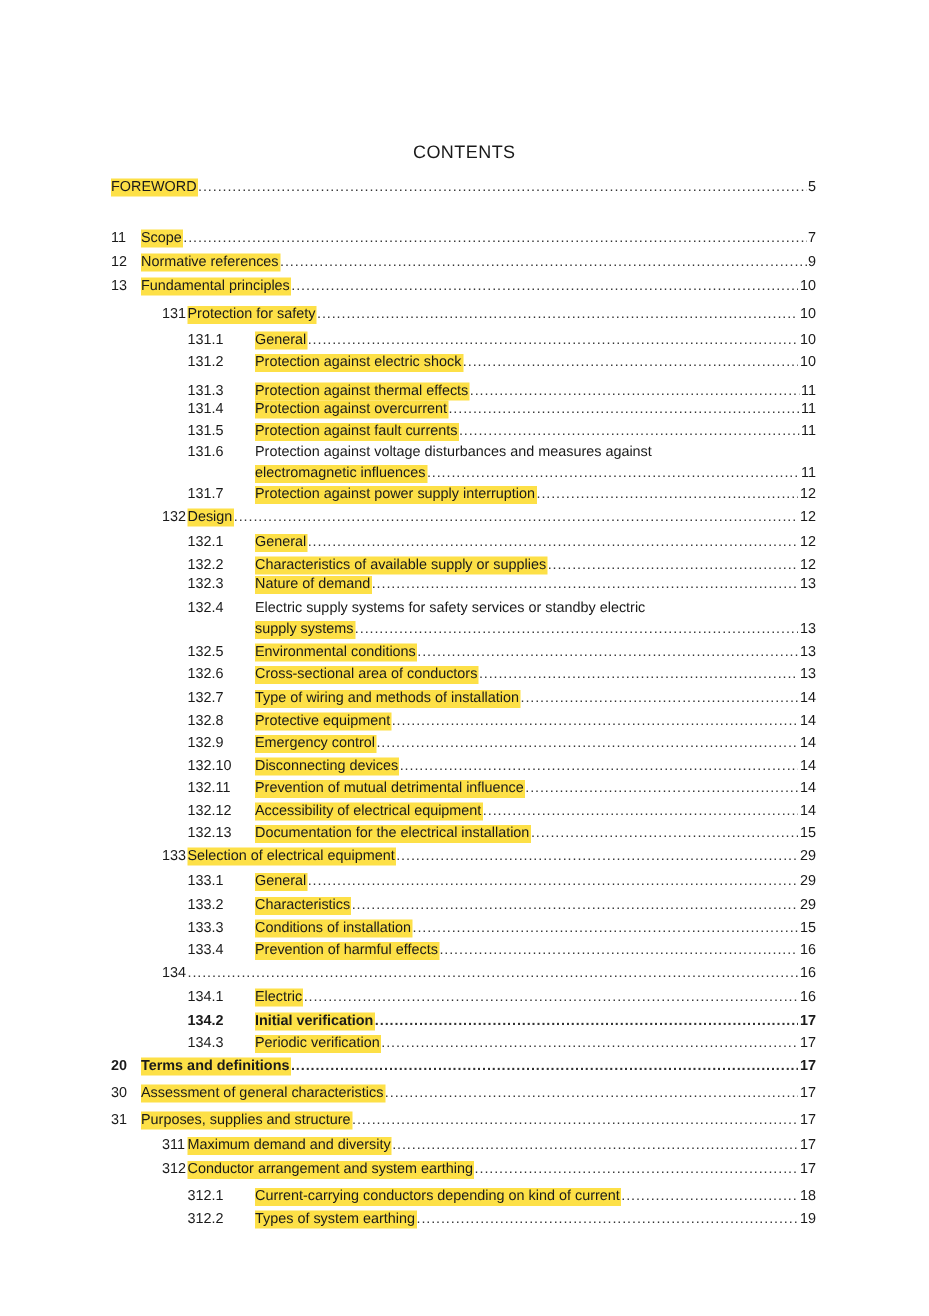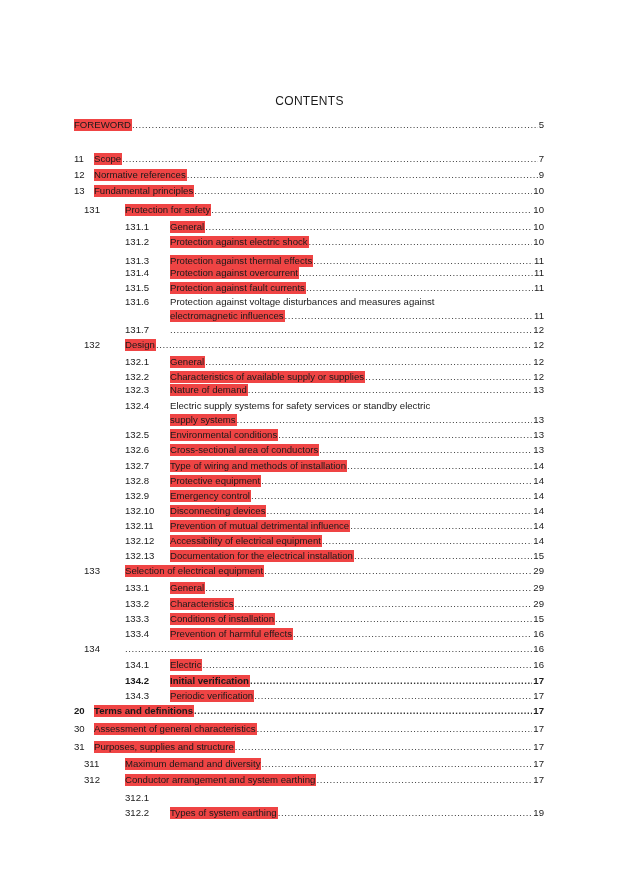--- a/index.html
+++ b/index.html
@@ -3,27 +3,27 @@
 <meta charset="utf-8">
 <style>
   html, body { margin:0; padding:0; background:#ffffff; }
   body { width:619px; height:877px; position:relative; overflow:hidden;
          font-family:"Liberation Sans", sans-serif; color:#1a1a1a; }
   .title { position:absolute; top:94px; left:0; width:619px; text-align:center;
            font-size:12px; letter-spacing:0.3px; }
   .row { position:absolute; left:74px; width:470px; font-size:9.6px; line-height:12px; height:12px; }
   .row .num { position:absolute; top:0; }
   .row .txt { position:absolute; top:0; right:0; display:flex; }
-  .row .label { white-space:nowrap; flex:0 0 auto; background:#ef4444; padding-right:1px; }
+  .row .label { white-space:nowrap; flex:0 0 auto; background:#fde047; padding-right:1px; }
   .row .dots { flex:1 1 auto; overflow:hidden; white-space:nowrap; letter-spacing:0.6px; color:#333; }
   .row .dots::before { content:"..................................................................................................................................................................................................................................................."; }
   .row .page { flex:0 0 auto; white-space:nowrap; padding-left:1px; }
   .l0 .num { left:0; } .l0 .txt { left:0; }
   .l1 .num { left:0; } .l1 .txt { left:20px; }
-  .l2 .num { left:10px;text-align:right; } .l2 .txt { left:51px; }
+  .l2 .num { left:34px;text-align:right; } .l2 .txt { left:51px; }
   .l3 .num { left:51px; } .l3 .txt { left:96px; }
   .wrap1 { position:absolute; font-size:9.6px; line-height:12px; white-space:nowrap; }
 </style>
 </head>
 <body>
 
 <div class="title">CONTENTS</div>
 
 <div id="toc">
     <div class="row l0" style="top: 119px;">
@@ -111,20 +111,21 @@
       <span class="num" style="top: -14px;">131.6</span>
       <span class="txt">
         <span class="label">electromagnetic influences</span>
         <span class="dots"></span>
         <span class="page">11</span>
       </span>
     </div>
     <div class="row l3" style="top: 324px;">
       <span class="num">131.7</span>
       <span class="txt">
+        <span class="label">Protection against power supply interruption</span>
         <span class="dots"></span>
         <span class="page">12</span>
       </span>
     </div>
     <div class="row l2" style="top: 339px;">
       <span class="num">132</span>
       <span class="txt">
         <span class="label">Design</span>
         <span class="dots"></span>
         <span class="page">12</span>
@@ -341,20 +342,25 @@
     <div class="row l2" style="top: 774px;">
       <span class="num">312</span>
       <span class="txt">
         <span class="label">Conductor arrangement and system earthing</span>
         <span class="dots"></span>
         <span class="page">17</span>
       </span>
     </div>
     <div class="row l3" style="top: 792px;">
       <span class="num">312.1</span>
+      <span class="txt">
+        <span class="label">Current-carrying conductors depending on kind of current</span>
+        <span class="dots"></span>
+        <span class="page">18</span>
+      </span>
     </div>
     <div class="row l3" style="top: 807px;">
       <span class="num">312.2</span>
       <span class="txt">
         <span class="label">Types of system earthing</span>
         <span class="dots"></span>
         <span class="page">19</span>
       </span>
     </div>
   </div>

